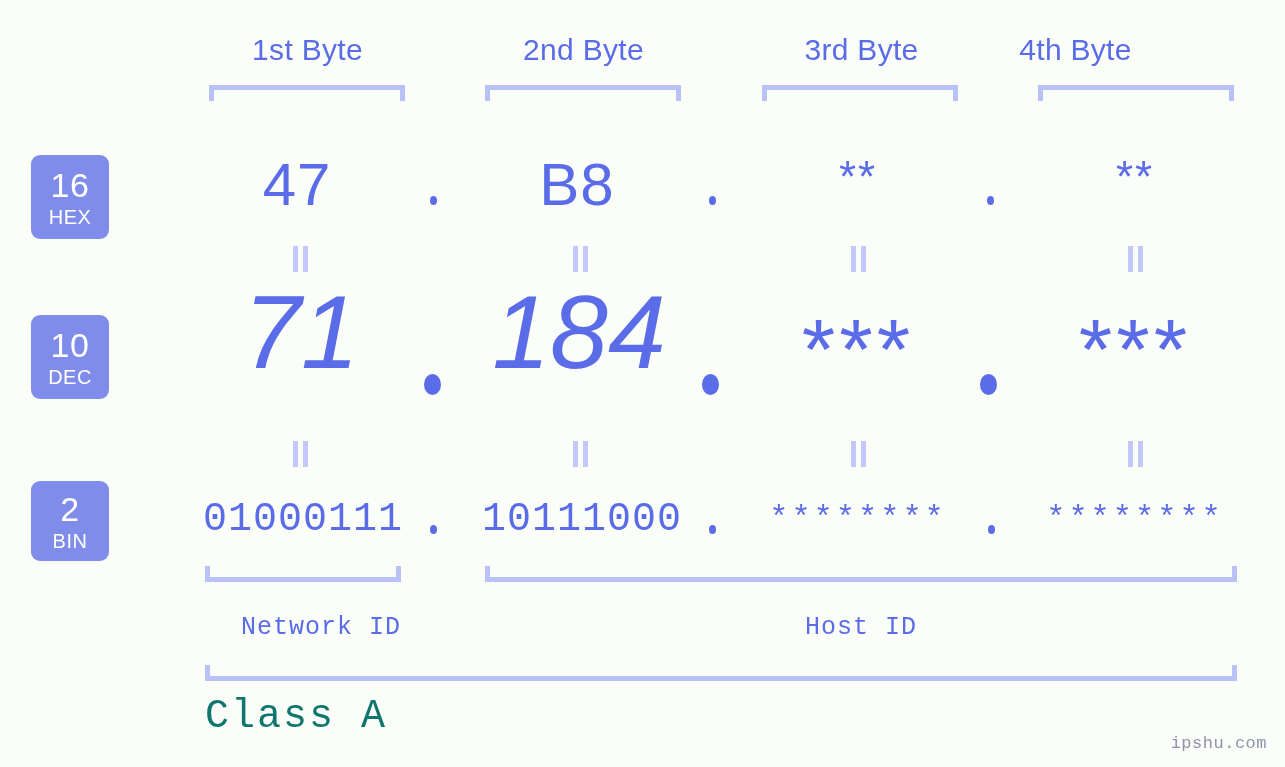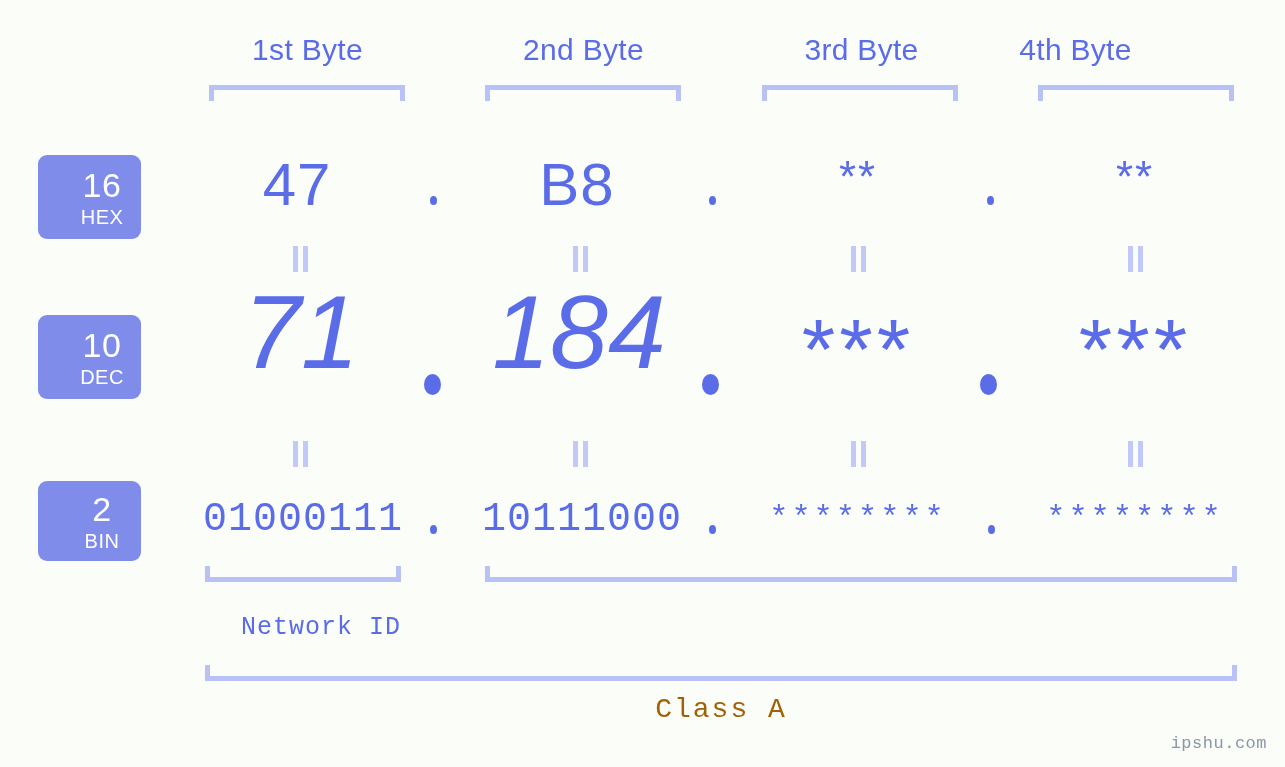--- a/index.html
+++ b/index.html
@@ -47,33 +47,32 @@
   .bracket-up {             
     border-bottom: 5px solid #b9c2f7;
     border-left: 5px solid #b9c2f7;
     border-right: 5px solid #b9c2f7;
     height: 16px;
   }
 
   
   .badge {
     position: absolute;
-    left: 38px;
+    left: 31px;
     width: 78px;
     background: #7f8ce9;
     border-radius: 9px;
     color: #ffffff;
     text-align: center;
     display: flex;
     flex-direction: column;
     align-items: center;
     justify-content: center;
     line-height: 1;
     font-family: "Liberation Sans", sans-serif;
-    padding-left: 25px;
   }
   .badge .num {
     font-size: 34px;
     font-weight: 400;
     letter-spacing: 0.5px;
   }
   .badge .nm {
     font-size: 20px;
     font-weight: 400;
     margin-top: 5px;
@@ -161,23 +160,23 @@
     font-size: 25px;
     color: #5b6ce8;
     text-align: center;
     font-family: "Liberation Mono", monospace;
     white-space: nowrap;
     letter-spacing: 1px;
   }
 
   .class-cap {
     position: absolute;
-    font-size: 28px;
-    color: #a16207;
-    text-align: center;
+    font-size: 40px;
+    color: #0f766e;
+    text-align: left;
     font-family: "Liberation Mono", monospace;
     white-space: nowrap;
     letter-spacing: 2px;
   }
 
   
   #watermark {
     position: absolute;
     right: 18px;
     bottom: 14px;
@@ -272,20 +271,21 @@
   <div class="val bin-val" style="left:482px; width:196px;">10111000</div>
   <div class="dot dot-bin" style="left:709px; top:525px;"></div>
   <div class="val bin-star" style="left:760px; width:196px;">********</div>
   <div class="dot dot-bin" style="left:988px; top:525px;"></div>
   <div class="val bin-star" style="left:1037px; width:196px;">********</div>
 
   <div class="bracket bracket-up" style="left:205px; top:566px; width:196px;"></div>
   <div class="bracket bracket-up" style="left:485px; top:566px; width:752px;"></div>
 
   <div class="section-cap" style="left:205px; top:613px; width:196px;text-align:right;">Network ID</div>
+  <div class="section-cap" style="left:485px; top:613px; width:752px;">Host ID</div>
 
   <div class="bracket bracket-up" style="left:205px; top:665px; width:1032px;"></div>
 
   <div class="class-cap" style="left:205px; top:694px; width:1032px;">Class A</div>
 
   <div id="watermark">ipshu.com</div>
 
 </div>
 
 </body></html>

